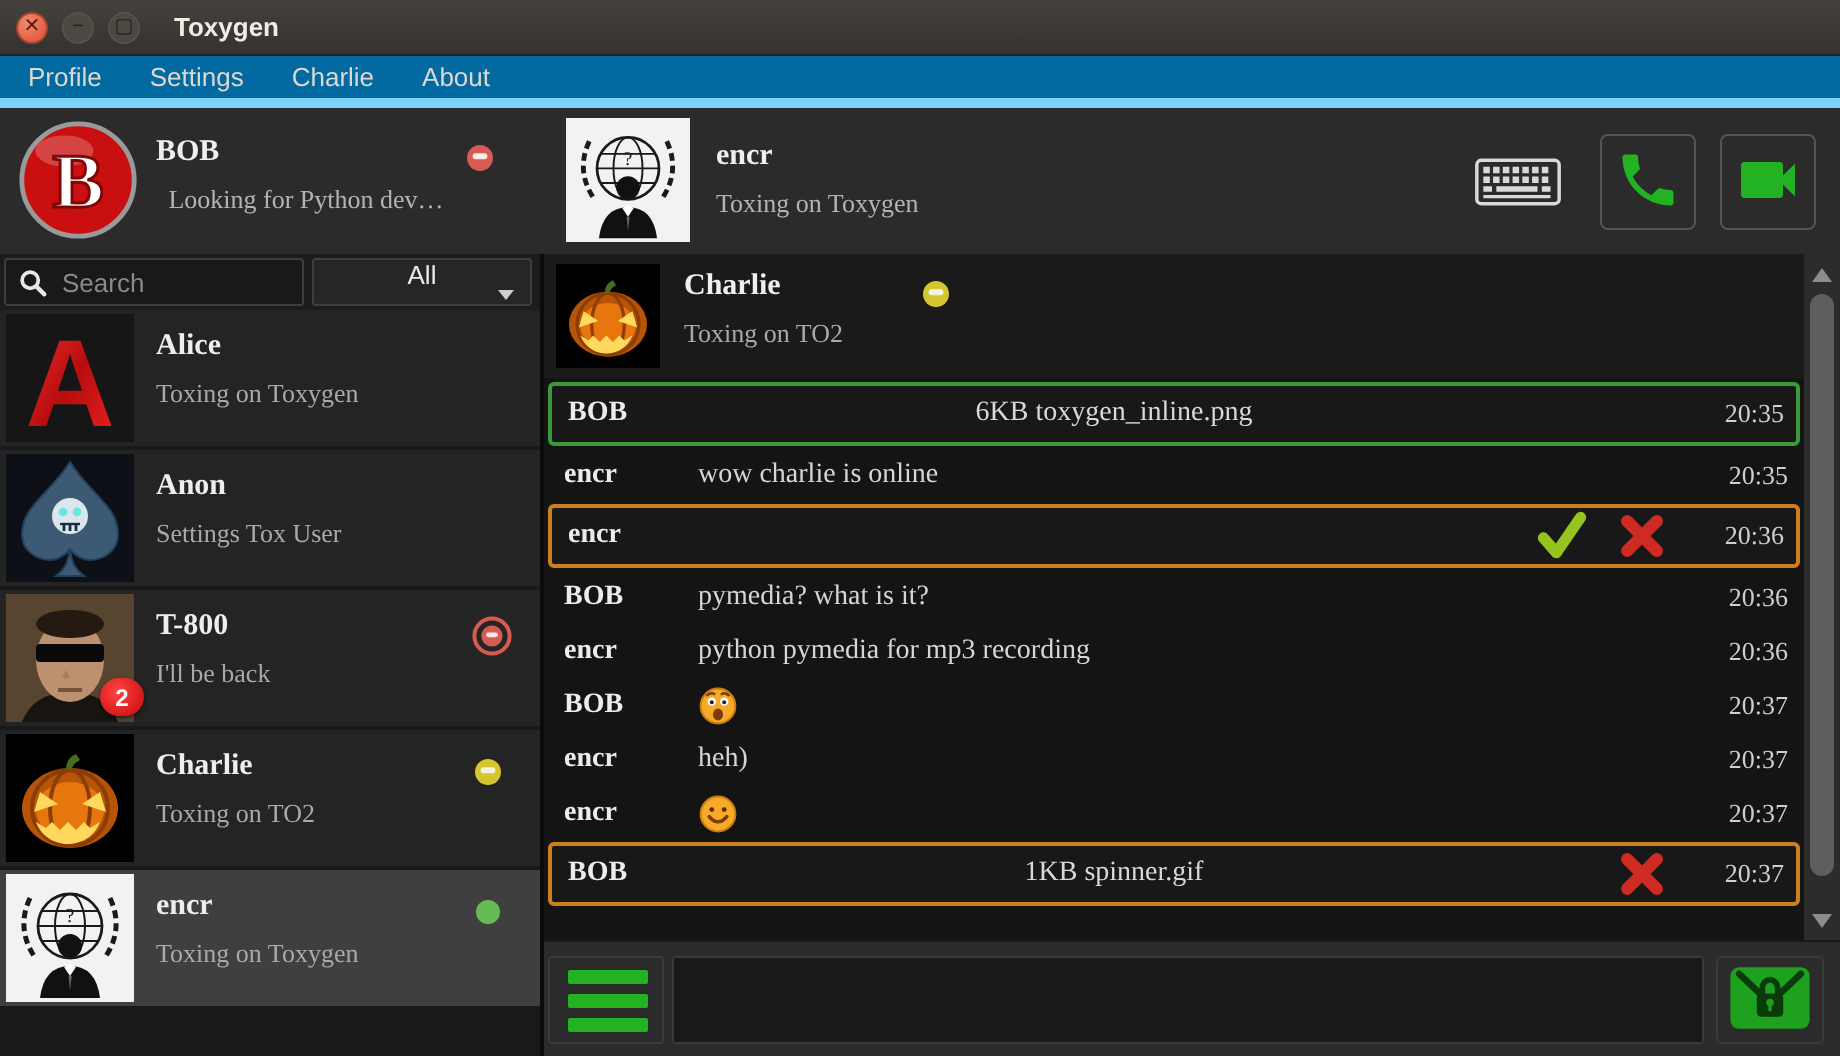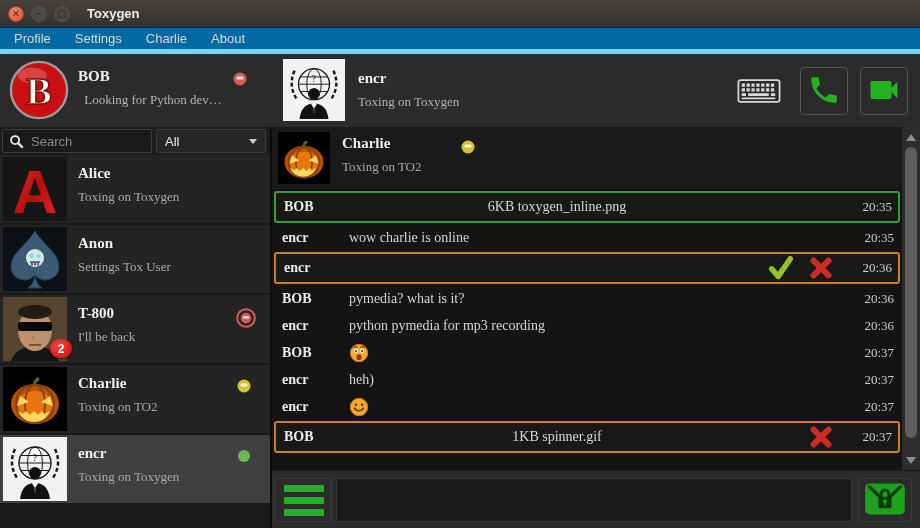--- a/index.html
+++ b/index.html
@@ -43,21 +43,21 @@
   #sidebar{position:absolute;left:0;top:127px;width:270px;bottom:0;background:#191919;}
   #search-row{position:absolute;left:0;top:0;width:270px;height:28px;background:#1c1c1c;}
   #search-box{position:absolute;left:2px;top:2px;width:150px;height:24px;background:#191919;
     border:1px solid #3e3e3e;border-radius:2px;display:flex;align-items:center;box-sizing:border-box;}
   #search-box svg{margin:0 5px 0 6px;flex:none;}
   #search-input{flex:1;min-width:0;background:transparent;border:none;outline:none;color:#15803d;font-size:13px;
     font-family:"Liberation Sans","DejaVu Sans",sans-serif;}
   #search-input::placeholder{color:#8a8a8a;}
   #filter-combo{position:absolute;left:156px;top:2px;width:110px;height:24px;background:#262626;
     border:1px solid #3e3e3e;border-radius:2px;box-sizing:border-box;display:flex;align-items:center;
-    padding:0 8px;color:#ececec;font-size:13px;}
+    padding:0 8px;color:#ececec;font-size:13px;flex-direction:column;}
   #filter-caret{margin-left:auto;width:0;height:0;border-left:4px solid transparent;
     border-right:4px solid transparent;border-top:5px solid #cfcfcf;}
   #contact-list{position:absolute;left:0;top:28px;width:270px;}
   .contact{position:relative;height:68px;margin-bottom:2px;background:#242424;}
   .contact.selected{background:#3f3f3f;}
   .c-avatar{position:absolute;left:3px;top:2px;width:64px;height:64px;}
   .c-avatar svg{width:100%;height:100%;display:block;}
   .c-name{position:absolute;left:78px;top:10px;font-weight:bold;font-size:15px;color:#eeeeee;}
   .c-status{position:absolute;left:78px;top:34px;font-size:13px;color:#a9a9a9;}
   .c-statusicon{position:absolute;right:14px;top:13px;width:20px;height:20px;}

